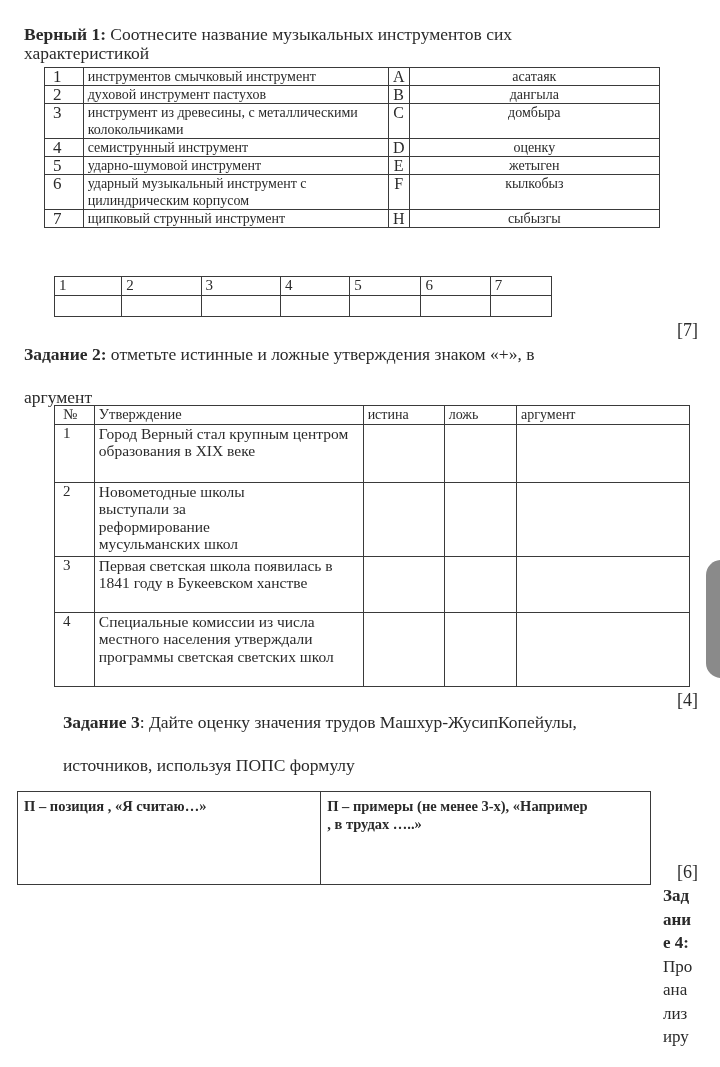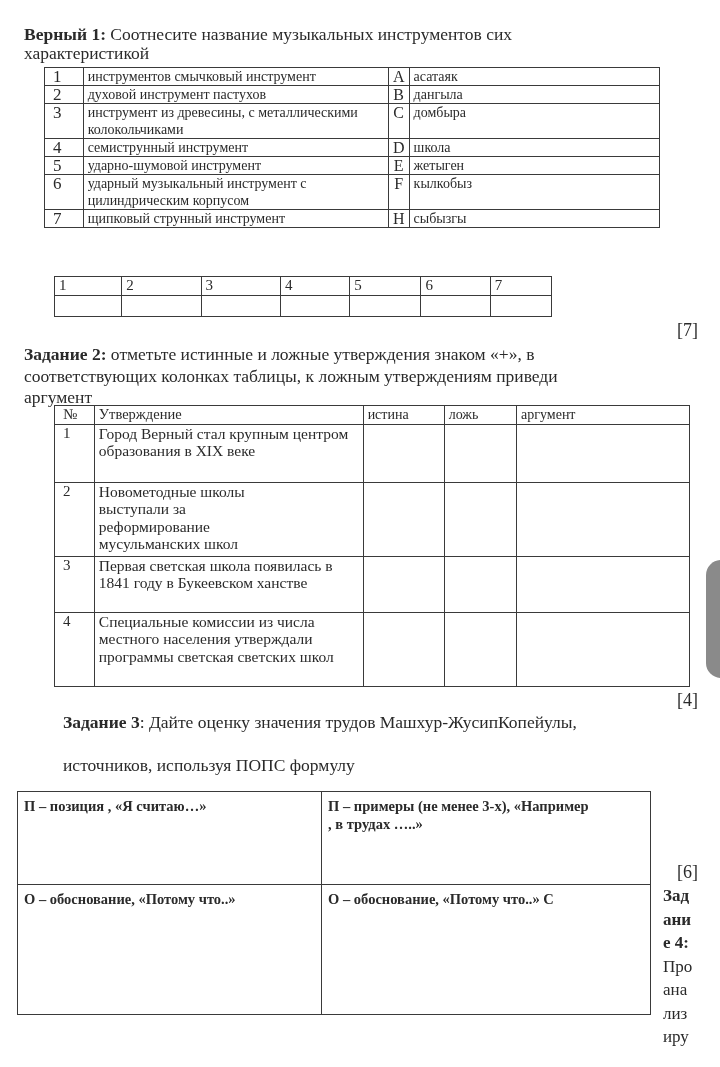--- a/index.html
+++ b/index.html
@@ -11,21 +11,21 @@
   }
   .abs { position:absolute; }
   .task-title { font-size:17.5px; line-height:19px; }
   .task-title b { font-weight:bold; }
   table { border-collapse:collapse; position:absolute; }
   td, th { border:1.5px solid #3a3a3a; vertical-align:top; font-weight:normal; text-align:left; padding:0 4px; }
   .t1 td { font-size:14px; line-height:17px; }
   .t1 .num { width:26px; font-size:17px; text-align:left; padding-left:8px; }
   .t1 .desc { width:300px; }
   .t1 .let { width:20px; font-size:16px; text-align:center; padding:0; }
-  .t1 .name { width:245px; }
+  .t1 .name { width:245px;text-align:center; }
   .t2 td { font-size:15px; height:18px; line-height:17px; }
   .t3 td { font-size:14px; line-height:17.5px; }
   .t3 .num { width:30px; font-size:15px; padding-left:8px; }
   .t3 .stmt { width:215px; font-size:15.5px; }
   .t4 td { font-size:14.5px; line-height:18px; padding:5px 6px;font-weight:bold; }
   .score { font-size:18px; }
   .side-tab {
     position:absolute; left:706px; top:560px; width:30px; height:118px;
     background:#8a8a8a; border-radius:16px;
   }
@@ -56,21 +56,21 @@
     <tr>
       <td class="num">3</td>
       <td class="desc">инструмент из древесины, с металлическими колокольчиками</td>
       <td class="let">C</td>
       <td class="name">домбыра</td>
     </tr>
     <tr>
       <td class="num">4</td>
       <td class="desc">семиструнный инструмент</td>
       <td class="let">D</td>
-      <td class="name">школа</td>
+      <td class="name">оценку</td>
     </tr>
     <tr>
       <td class="num">5</td>
       <td class="desc">ударно-шумовой инструмент</td>
       <td class="let">E</td>
       <td class="name">жетыген</td>
     </tr>
     <tr>
       <td class="num">6</td>
       <td class="desc">ударный музыкальный инструмент с цилиндрическим  корпусом</td>
@@ -106,21 +106,21 @@
       <td></td>
       <td></td>
     </tr>
   </tbody>
 </table>
 
 <div class="abs score" style="left:677px; top:320px;">[7]</div>
 
 <div class="abs task-title" style="left:24px; top:344px; width:660px; line-height:21.5px;">
   <b>Задание 2:</b><span>   отметьте  истинные  и ложные утверждения  знаком «+», в</span><br>
-  <span>соответствующих колонках таблицы, к  ложным утверждениям  приведи</span><br>
+  <br>
   <span style="line-height:15px;">аргумент</span>
 </div>
 
 <table class="t3" style="left:54px; top:405px; width:636px;">
   <tbody>
     <tr>
       <td class="num">№</td>
       <td class="stmt" style="font-size:14.5px;">Утверждение</td>
       <td style="width:80px">истина</td>
       <td style="width:72px">ложь</td>
@@ -170,28 +170,20 @@
 <table class="t4" style="left:17px; top:791px; width:634px;">
   <tbody>
     <tr style="height:93px;">
       <td style="width:322px">
         <b>П</b><span> – позиция , «Я считаю…»</span>
       </td>
       <td style="width:290px; padding-right:60px;margin-top:22px;">
         <b>П</b><span> – примеры  (не менее 3-х), «Например ,  в трудах …..»</span>
       </td>
     </tr>
-    <tr style="height:130px;">
-      <td>
-        <b>О</b><span> – обоснование,  «Потому что..»</span>
-      </td>
-      <td>
-        <b>О</b><span> – обоснование,  «Потому что..» С</span>
-      </td>
-    </tr>
   </tbody>
 </table>
 
 <div class="abs score" style="left:677px; top:862px;">[6]</div>
 
 <div class="abs side-col" style="left:663px; top:884px; width:40px;">
   <b style="display:block">Зад</b>
   <b style="display:block">ани</b>
   <b style="display:block">е 4:</b>
   <span style="display:block">Про</span>

